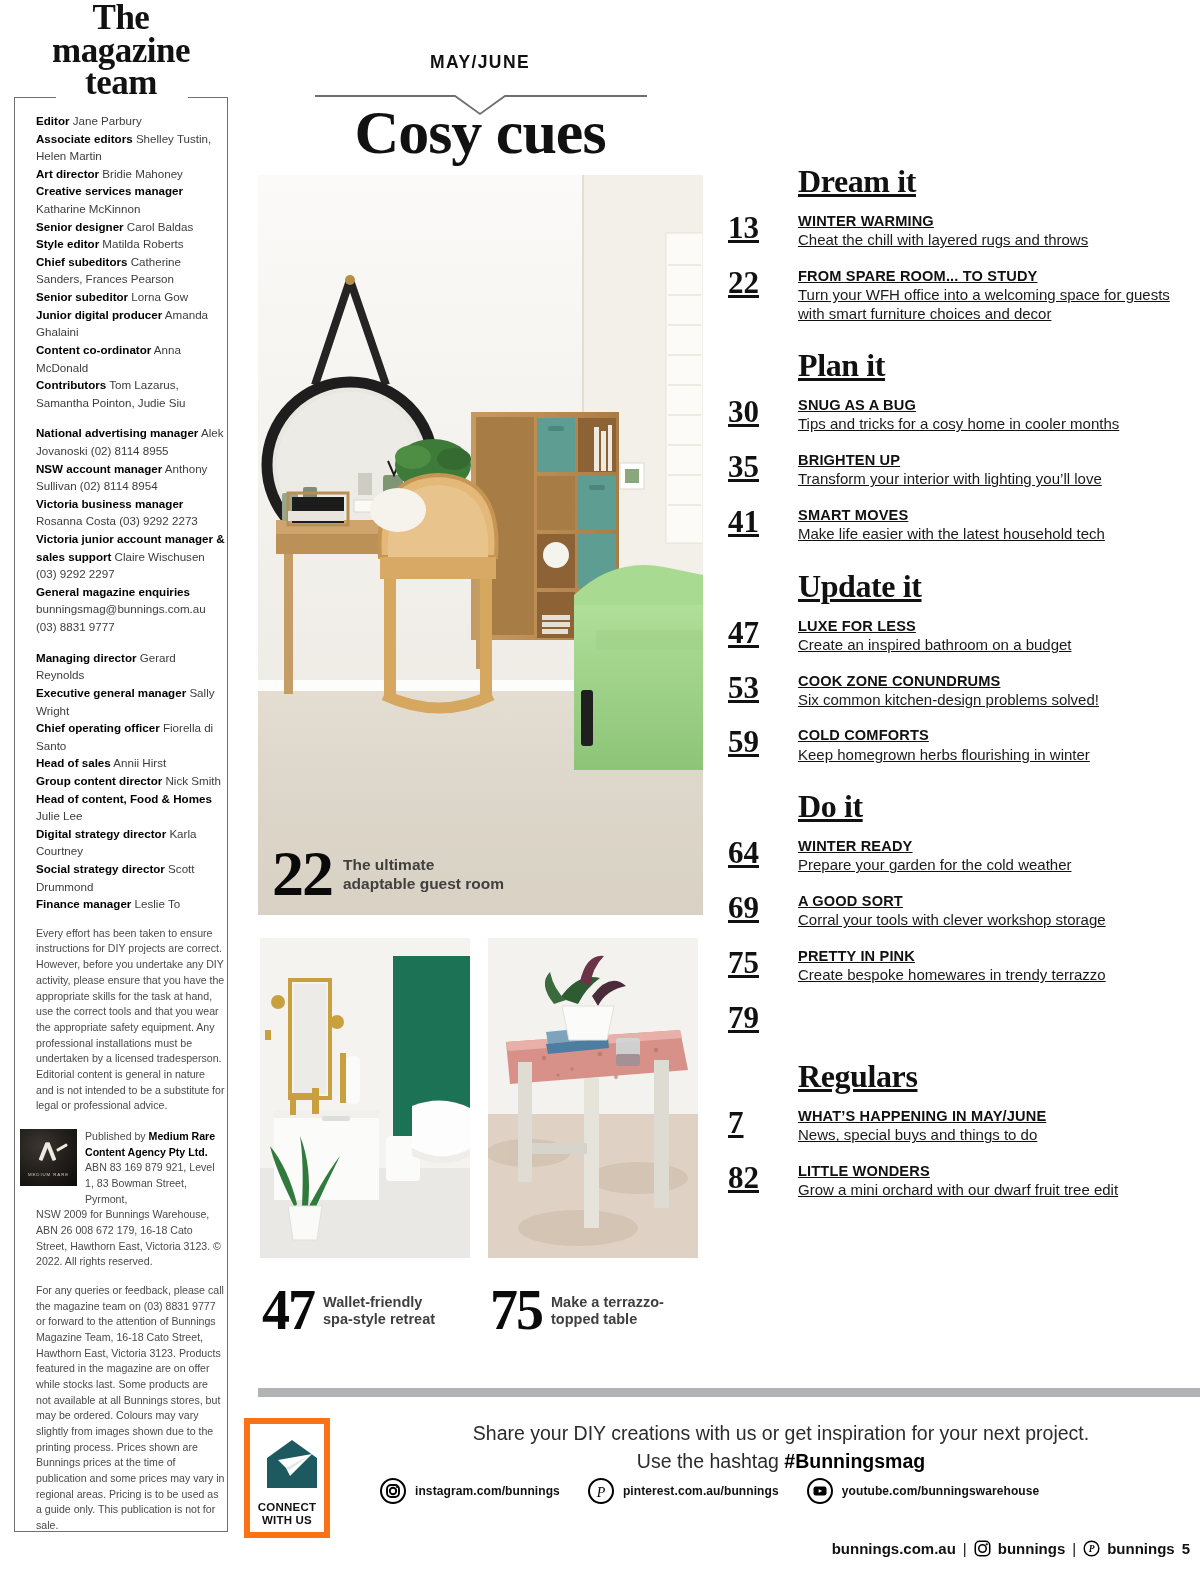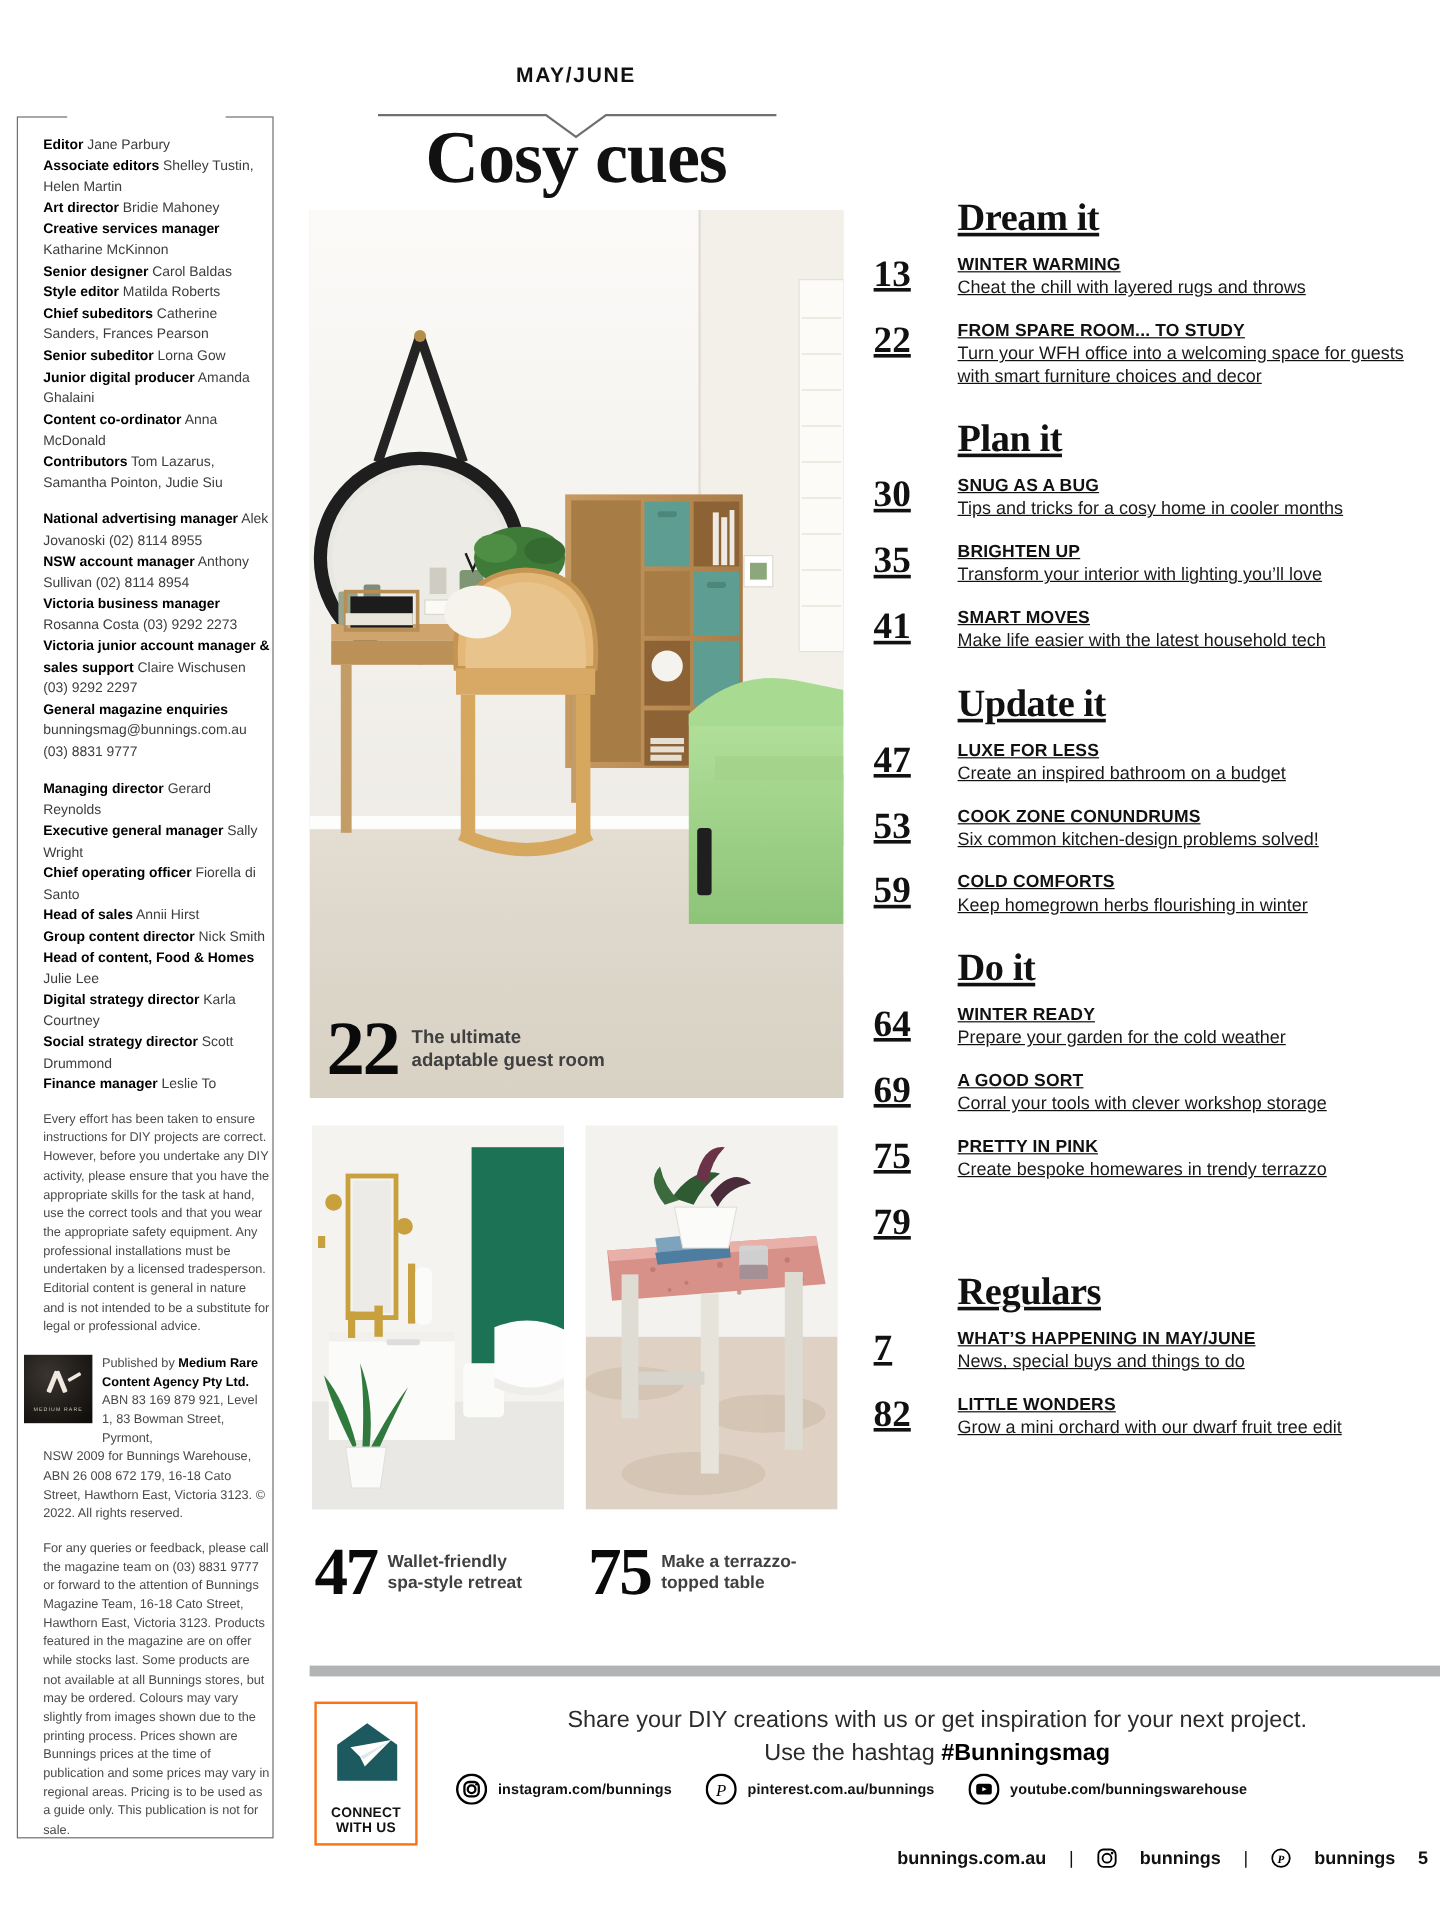--- a/index.html
+++ b/index.html
@@ -105,22 +105,22 @@
   }
   .entry .body{flex:1;}
   .entry .ttl{
     font-size:14.6px;font-weight:bold;letter-spacing:0.15px;line-height:1.25;margin:0 0 1px 0;
   }
   .entry .desc{font-size:15px;line-height:1.24;color:#1a1a1a;margin:0;}
 
   
   .grey-bar{position:absolute;left:258px;top:1388px;width:942px;height:9px;background:#b1b3b5;}
   .connect{
-    position:absolute;left:262px;top:1418px;width:86px;height:120px;
-    border:2px solid #f97316;box-sizing:border-box;
+    position:absolute;left:244px;top:1418px;width:86px;height:120px;
+    border:6px solid #f97316;box-sizing:border-box;
   }
   .connect-icon{
     position:absolute;left:12px;top:12px;width:60px;height:56px;
   }
   .connect-label{
     position:absolute;left:0;right:0;bottom:5px;text-align:center;
     font-size:11.5px;font-weight:bold;line-height:1.15;letter-spacing:0.2px;
   }
   .share{
     position:absolute;left:362px;top:1420px;width:838px;text-align:center;
@@ -128,34 +128,39 @@
   }
   .share b{color:#000;}
   .socials{
     position:absolute;left:380px;top:1478px;width:790px;
     display:flex;align-items:center;gap:28px;
   }
   .soc{display:flex;align-items:center;gap:9px;}
   .soc .lbl{font-size:12px;font-weight:bold;letter-spacing:0.1px;}
   .ftr-right{
     position:absolute;right:10px;top:1540px;
-    display:flex;align-items:flex-start;gap:19px;
+    display:flex;align-items:flex-start;gap:7px;
     font-size:15px;font-weight:bold;
   }
   .ftr-right .sep{font-weight:normal;}
 
   svg{display:block;}
 </style>
 </head>
 <body>
 
 <div class="page">
 
   <div class="sidebar">
 
+    <div class="mast">
+      <span>The</span>
+      <span>magazine</span>
+      <span>team</span>
+    </div>
 
     <div class="credbox"></div>
     <div class="credbox-notch"></div>
 
     <div class="cred">
       <div id="team-block">
           <p><b>Editor</b><span> Jane Parbury</span></p>
           <p><b>Associate editors</b><span> Shelley Tustin, Helen Martin</span></p>
           <p><b>Art director</b><span> Bridie Mahoney</span></p>
           <p><b>Creative services manager</b><span> Katharine McKinnon</span></p>

